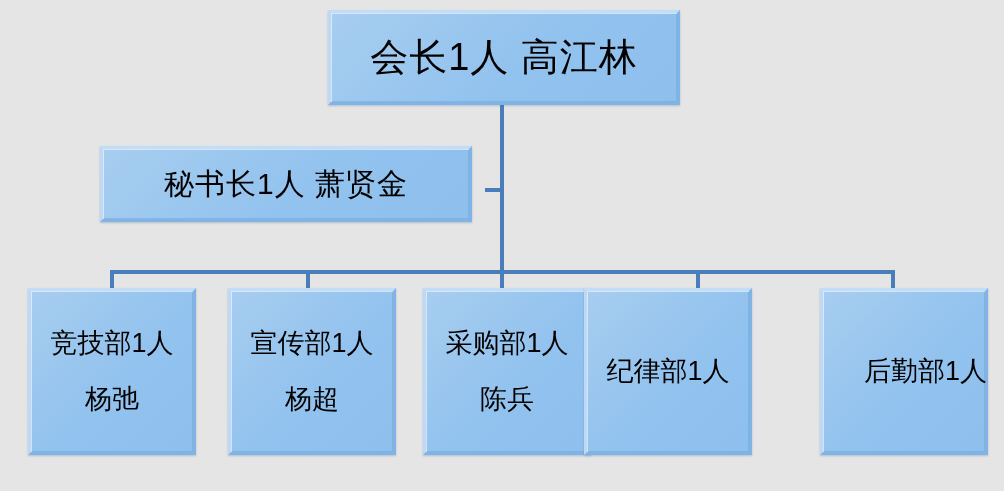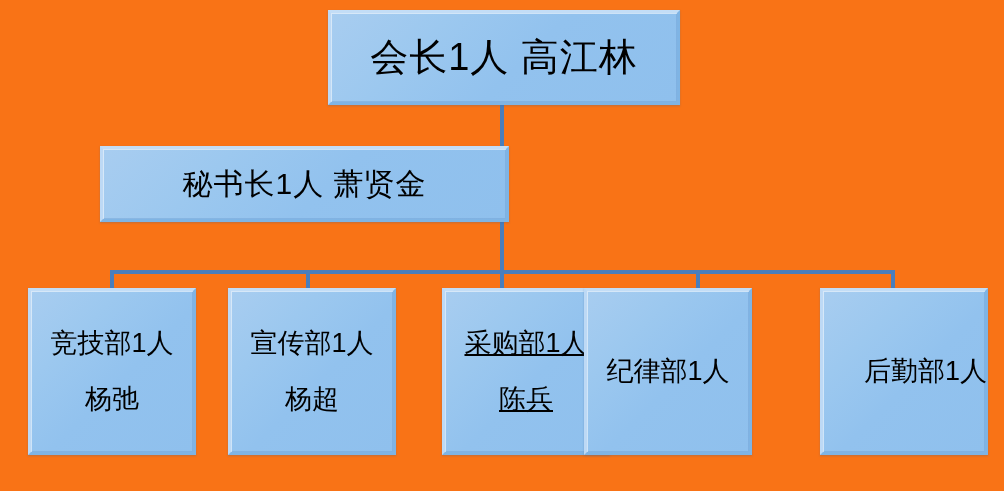--- a/index.html
+++ b/index.html
@@ -8,21 +8,21 @@
     padding: 0;
     background: #ffffff;
   }
   body {
     font-family: "Liberation Sans", "DejaVu Sans", sans-serif;
   }
   #chart-root {
     position: relative;
     width: 1004px;
     height: 491px;
-    background: #f97316;
+    background: #e5e5e5;
     overflow: hidden;
   }
 
   
   .connector {
     position: absolute;
     background: #4a7ebb;
   }
   .connector.v { width: 4px; }
   .connector.h { height: 4px; }
@@ -65,21 +65,21 @@
     width: 352px;
     height: 95px;
     font-size: 38px;
     letter-spacing: 1px;
   }
 
   
   #node-secretary {
     left: 100px;
     top: 146px;
-    width: 409px;
+    width: 372px;
     height: 76px;
     font-size: 30px;
     letter-spacing: 1px;
   }
 
   
   .dept {
     top: 288px;
     width: 168px;
     height: 167px;
@@ -121,21 +121,21 @@
   <div class="node dept" style="left:28px;">
     <span class="line-1">竞技部1人</span>
     <span class="line-2">杨弛</span>
   </div>
 
   <div class="node dept" style="left:228px;">
     <span class="line-1">宣传部1人</span>
     <span class="line-2">杨超</span>
   </div>
 
-  <div class="node dept" style="left:442px;text-decoration:underline;">
+  <div class="node dept" style="left:423px;">
     <span class="line-1">采购部1人</span>
     <span class="line-2">陈兵</span>
   </div>
 
   <div class="node dept" style="left:584px;">
     <span class="line-1">纪律部1人</span>
   </div>
 
   <div class="node dept" style="left:820px;padding-left:43px;">
     <span class="line-1">后勤部1人</span>

